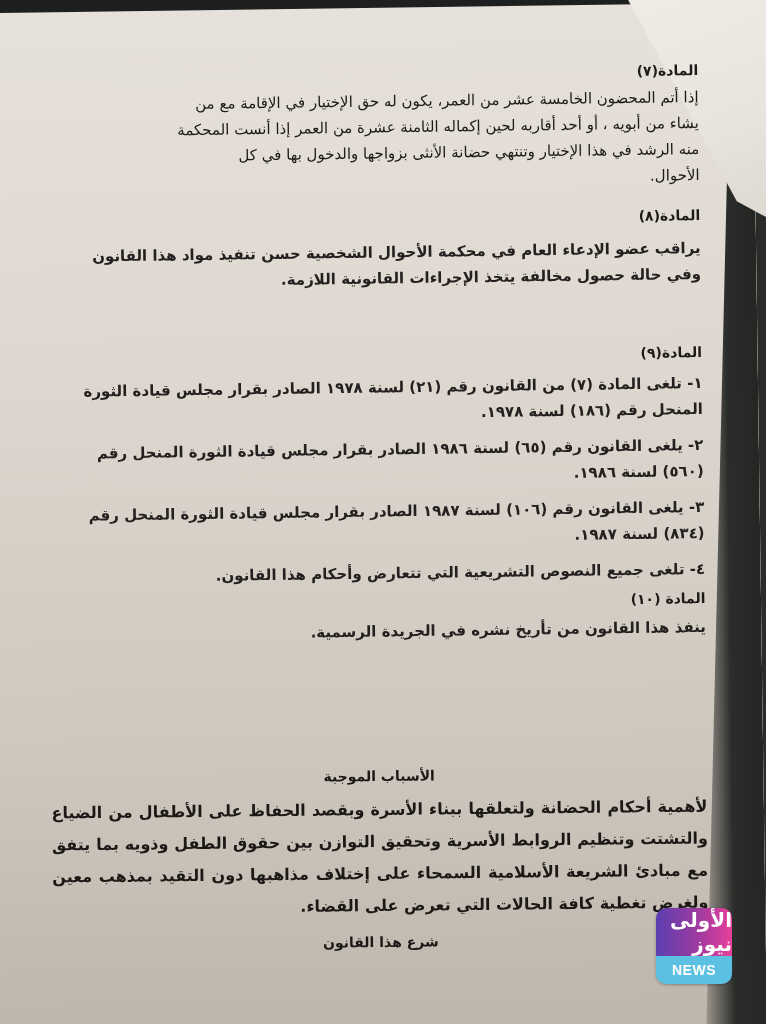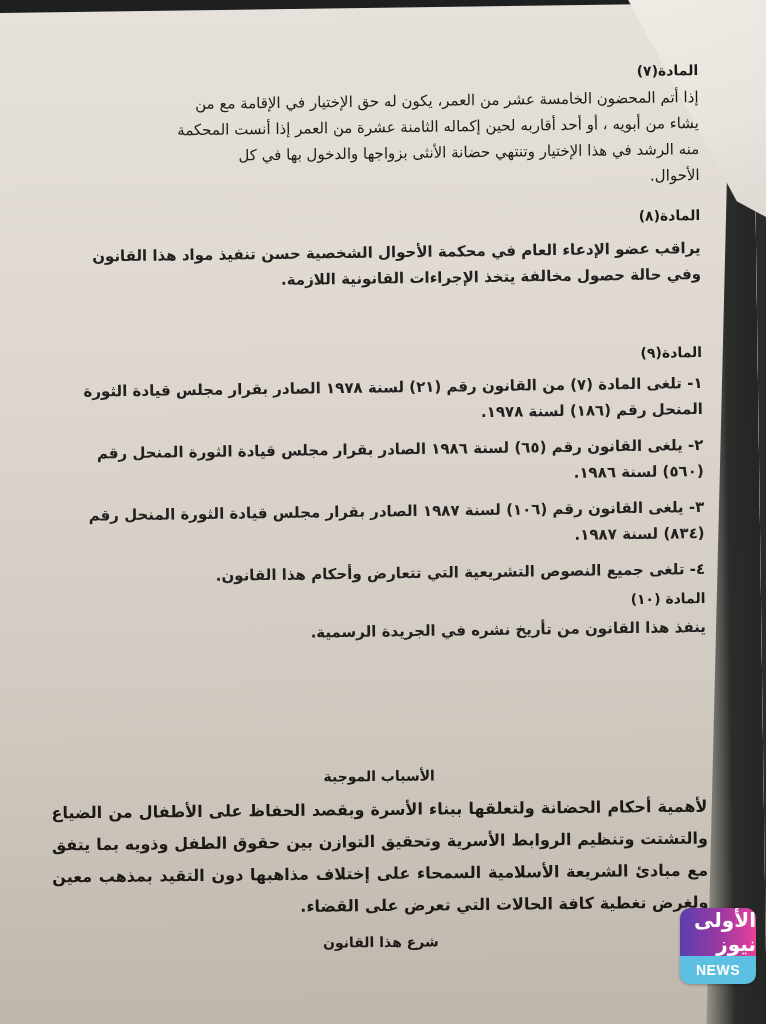--- a/index.html
+++ b/index.html
@@ -50,21 +50,21 @@
     .items .item { margin-top: 10px; }
     .reasons {
       position: absolute; left: 40px; top: 768px; width: 680px;
       direction: rtl; text-align: right; color: #1b1816;
       transform: rotate(-0.6deg);
     }
     .reasons-title { text-align: center; font-weight: bold; font-size: 14px; margin-bottom: 10px; }
     .reasons-body { font-size: 16px; line-height: 32px; font-weight: bold; text-align: justify; text-align-last: right; padding: 0 12px; }
     .reasons-sign { text-align: center; font-weight: bold; font-size: 14px; margin-top: 12px; }
     .logo {
-      position: absolute; left: 680px; top: 908px; width: 76px; height: 76px;
+      position: absolute; left: 656px; top: 908px; width: 76px; height: 76px;
       border-radius: 10px; overflow: hidden;
       box-shadow: 0 1px 3px rgba(0,0,0,0.3);
     }
     .logo-top {
       height: 48px;
       background: linear-gradient(90deg, #5a3fb0 0%, #9e3aa0 55%, #e8409a 100%);
       display: flex; align-items: center; justify-content: center;
       color: #ffffff; font-weight: bold; font-size: 20px; direction: rtl;
     }
     .logo-bottom {

